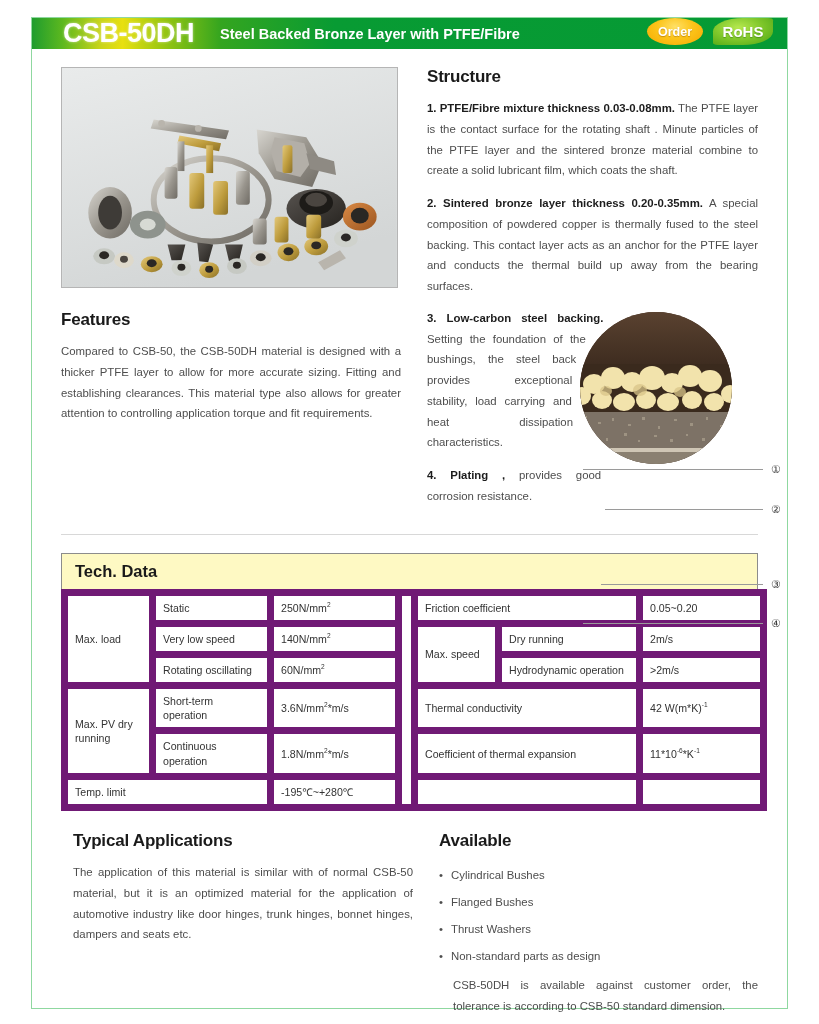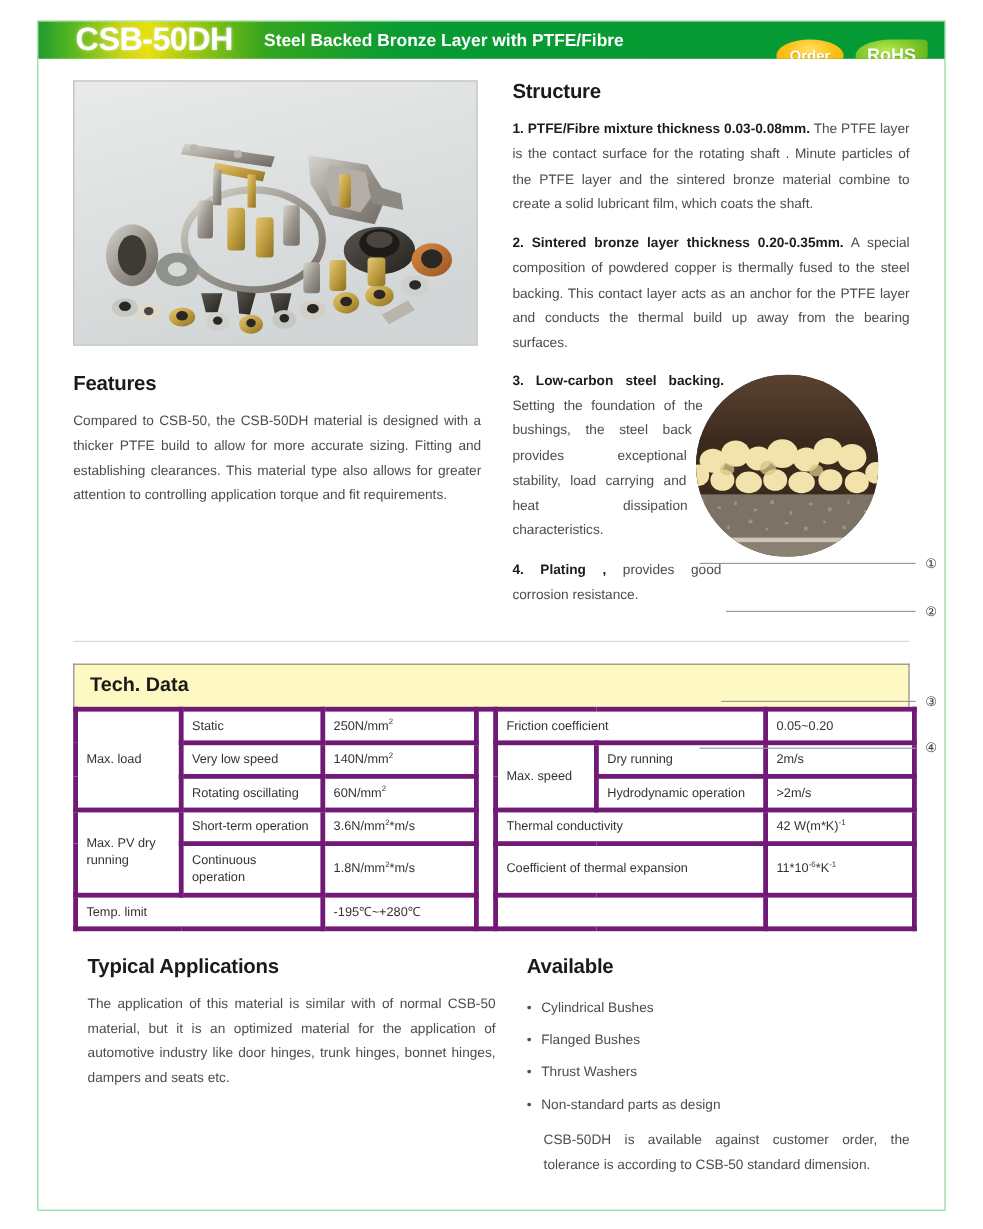--- a/index.html
+++ b/index.html
@@ -54,21 +54,21 @@
     color: #ffffff;
     margin-left: 26px;
     white-space: nowrap;
   }
   .badges {
     position: absolute;
     right: 14px;
     top: 0;
     height: 42px;
     display: flex;
-    align-items: flex-end;
+    align-items: flex-start;
     gap: 10px;
   }
   .badge-order {
     width: 56px;
     height: 27px;
     border-radius: 50%;
     background: radial-gradient(ellipse at 50% 32%, #ffe066 0%, #fcc41a 45%, #f5a800 100%);
     display: flex;
     align-items: center;
     justify-content: center;
@@ -206,21 +206,21 @@
   }
   table.tech {
     width: 100%;
     border-collapse: collapse;
     table-layout: fixed;
     font-size: 10.6px;
     color: #333333;
     border: 1.5px solid #8c8c8c;
   }
   table.tech td {
-    border: 4px solid #701a75;
+    border: 7px solid #701a75;
     padding: 5px 7px;
     line-height: 1.34;
     vertical-align: middle;
   }
   td.gap {
     border-top: none;
     border-bottom: none;
     border-left: 1px solid #8c8c8c;
     border-right: 1px solid #8c8c8c;
     padding: 0;
@@ -376,21 +376,21 @@
             <rect x="246" y="148" width="15" height="24" rx="3" fill="url(#brass)"></rect>
 
             <ellipse cx="300" cy="150" rx="17" ry="14" fill="url(#copper)"></ellipse>
             <ellipse cx="300" cy="149" rx="9" ry="8" fill="#2a2724"></ellipse>
 
             <path d="M258 196 l22 -12 l6 8 l-22 12 Z" fill="#b9b5ad"></path>
           </svg>
         </div>
 
         <h2 class="sec">Features</h2>
-        <p class="body">Compared to CSB-50, the CSB-50DH material is designed with a thicker PTFE build to allow for more accurate sizing. Fitting and establishing clearances. This material type also allows for greater attention to controlling application torque and fit requirements.</p>
+        <p class="body">Compared to CSB-50, the CSB-50DH material is designed with a thicker PTFE layer to allow for more accurate sizing. Fitting and establishing clearances. This material type also allows for greater attention to controlling application torque and fit requirements.</p>
       </div>
 
       <div class="col-right">
         <h2 class="sec tight">Structure</h2>
 
         <p class="body struct-p"><b>1. PTFE/Fibre mixture thickness 0.03-0.08mm.</b><span> The PTFE layer is the contact surface for the rotating shaft . Minute particles of the PTFE layer and the sintered bronze material combine to create a solid lubricant film, which coats the shaft.</span></p>
 
         <p class="body struct-p"><b>2. Sintered bronze layer thickness 0.20-0.35mm.</b><span> A special composition of powdered copper is thermally fused to the steel backing. This contact layer acts as an anchor for the PTFE layer and conducts the thermal build up away from the bearing surfaces.</span></p>
 
         <div class="struct-wrap">

